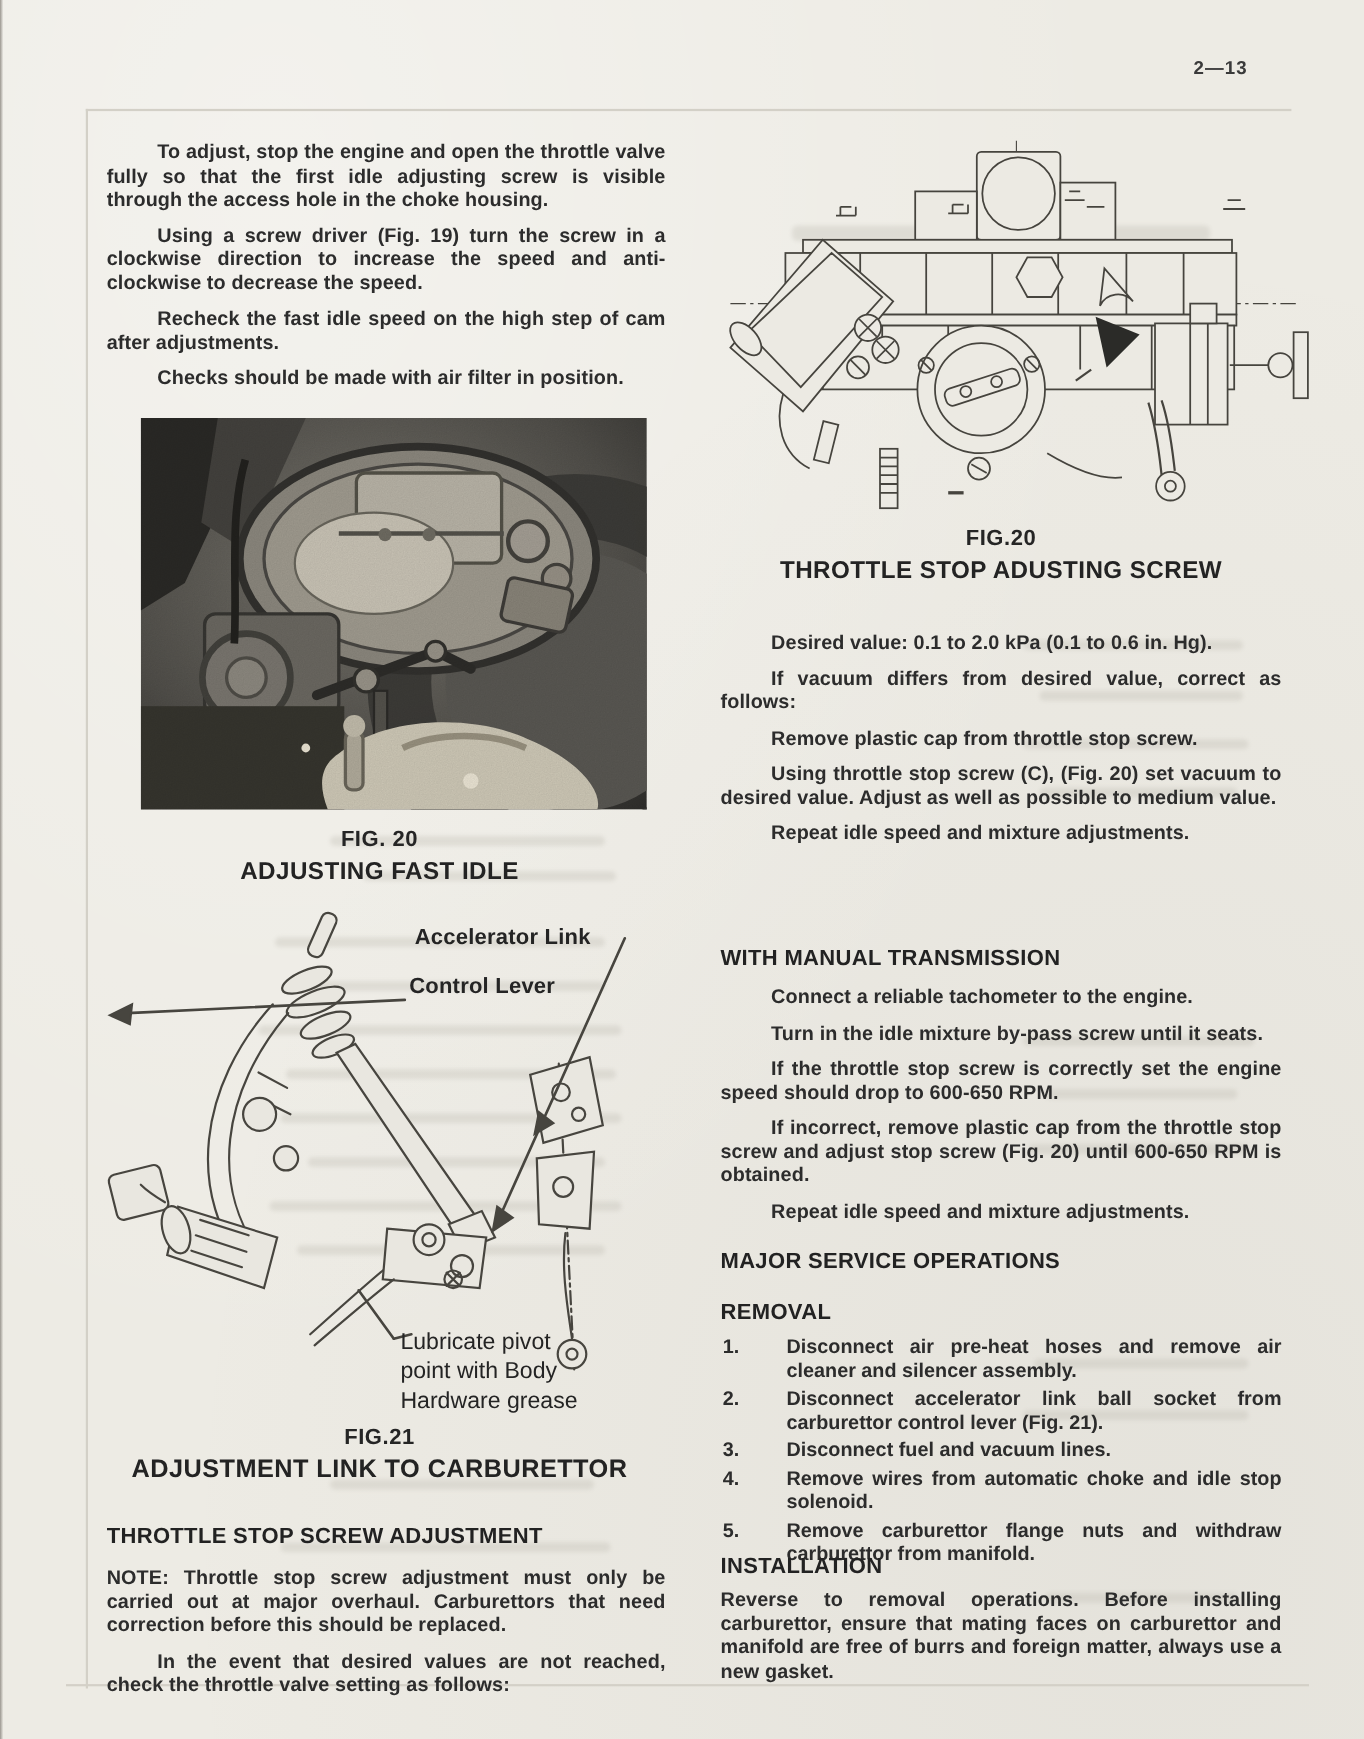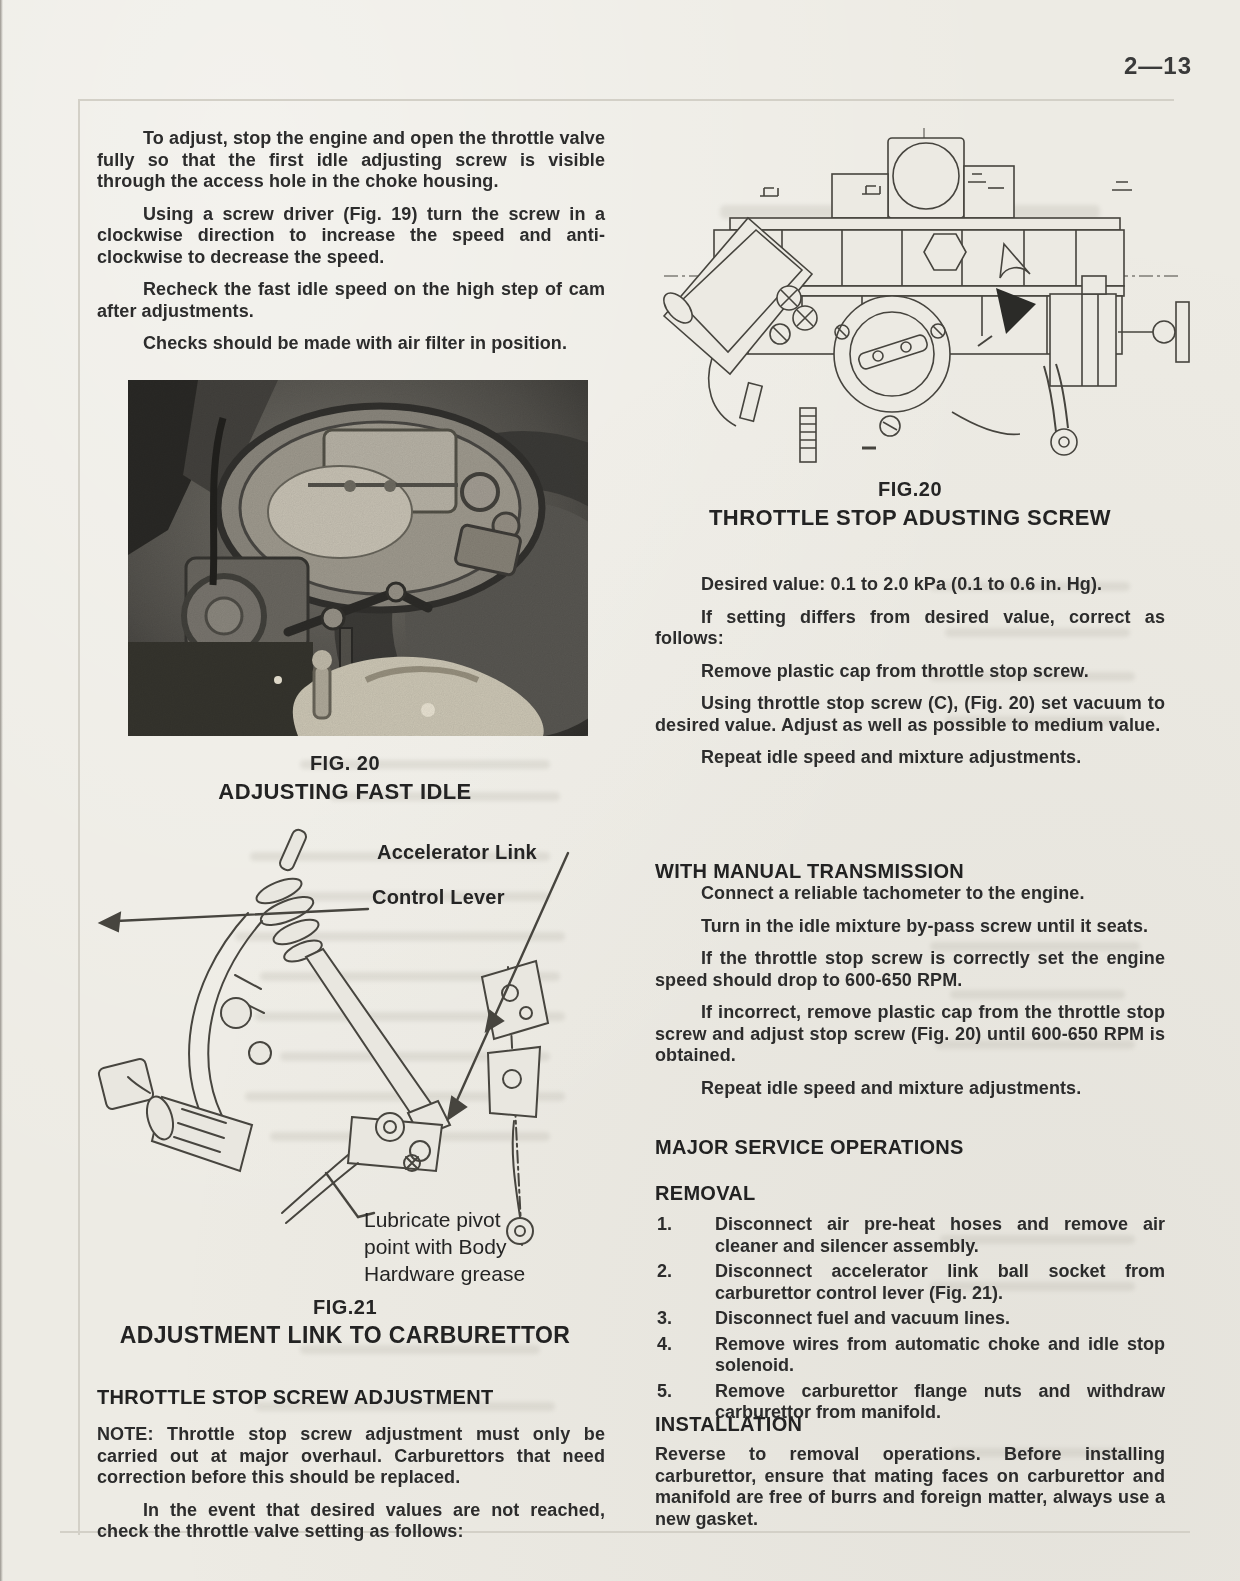--- a/index.html
+++ b/index.html
@@ -12,21 +12,21 @@
     overflow:hidden;
     font-family:"Liberation Sans",sans-serif;
     color:#282828;
   }
   .scan-edge{position:absolute;left:0;top:0;width:3px;height:100%;background:linear-gradient(to right,#9a968f,rgba(0,0,0,0));}
   .frame{position:absolute;background:#d3d0c7;}
   .frame.top{left:78px;top:99px;width:1096px;height:2px;}
   .frame.left{left:78px;top:99px;width:2px;height:1436px;}
   .frame.bottom{left:60px;top:1531px;width:1130px;height:2px;}
 
-  .pageno{position:absolute;left:1124px;top:52px;font-size:24px;font-weight:bold;letter-spacing:1px;color:#3a3a3a;}
+  .pageno{position:absolute;left:1085px;top:52px;font-size:17px;font-weight:bold;letter-spacing:1px;color:#3a3a3a;}
 
   .body-p{font-size:18px;line-height:21.5px;font-weight:700;color:#2c2c2c;
     text-align:justify;text-indent:46px;margin:0 0 11px 0;letter-spacing:.1px;}
   .body-p.noindent{text-indent:0;}
   .abs{position:absolute;}
   .heading{font-size:20px;font-weight:bold;color:#222;letter-spacing:.3px;}
   .figlabel{font-size:20px;font-weight:bold;text-align:center;letter-spacing:.5px;color:#252525;}
   .figcaption{font-size:22px;font-weight:bold;text-align:center;letter-spacing:.4px;color:#232323;}
   .figcaption.big{font-size:23px;}
 
@@ -281,28 +281,28 @@
         <path d="M300,286 C330,304 352,310 368,308"></path>
       </g>
     </svg>
   </div>
 
   <div class="abs figlabel" style="left:655px;top:478px;width:510px">FIG.20</div>
   <div class="abs figcaption" style="left:645px;top:505px;width:530px">THROTTLE STOP ADUSTING SCREW</div>
 
   <div class="abs" style="left:655px;top:574px;width:510px">
     <p class="body-p">Desired value: 0.1 to 2.0 kPa (0.1 to 0.6 in. Hg).</p>
-    <p class="body-p">If setting differs from desired value, correct as follows:</p>
+    <p class="body-p">If vacuum differs from desired value, correct as follows:</p>
     <p class="body-p">Remove plastic cap from throttle stop screw.</p>
     <p class="body-p">Using throttle stop screw (C), (Fig. 20) set vacuum to desired value. Adjust as well as possible to medium value.</p>
     <p class="body-p">Repeat idle speed and mixture adjustments.</p>
   </div>
 
   <div class="abs" style="left:655px;top:860px;width:510px">
-    <div class="heading" style="">WITH MANUAL TRANSMISSION</div>
+    <div class="heading" style="margin-bottom:13px">WITH MANUAL TRANSMISSION</div>
     <p class="body-p">Connect a reliable tachometer to the engine.</p>
     <p class="body-p">Turn in the idle mixture by-pass screw until it seats.</p>
     <p class="body-p">If the throttle stop screw is correctly set the engine speed should drop to 600-650 RPM.</p>
     <p class="body-p">If incorrect, remove plastic cap from the throttle stop screw and adjust stop screw (Fig. 20) until 600-650 RPM is obtained.</p>
     <p class="body-p">Repeat idle speed and mixture adjustments.</p>
   </div>
 
   <div class="abs heading" style="left:655px;top:1136px">MAJOR SERVICE OPERATIONS</div>
   <div class="abs heading" style="left:655px;top:1182px">REMOVAL</div>
 

